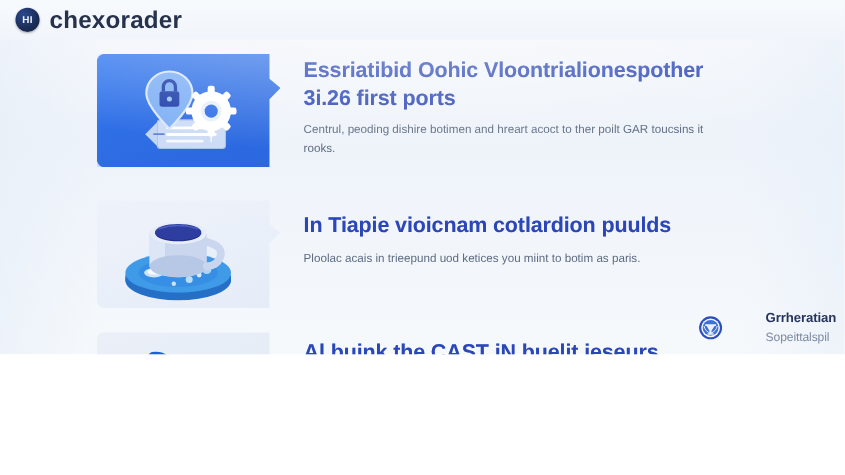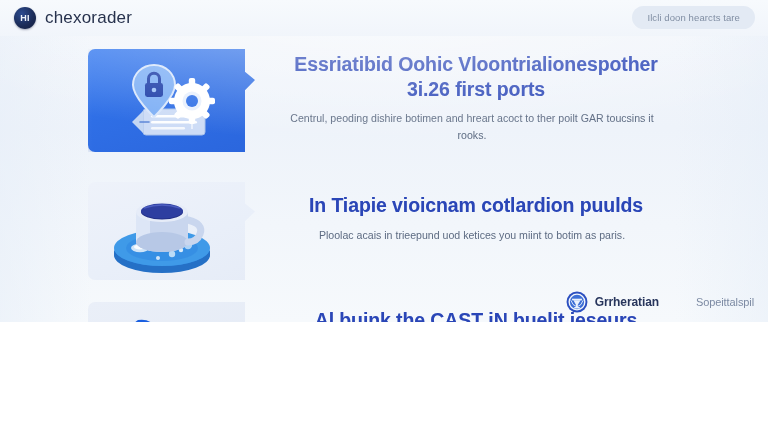--- a/index.html
+++ b/index.html
@@ -14,21 +14,20 @@
     background: #ffffff;
   }
 
   .page {
     position: relative;
     width: 768px;
     height: 322px;
     background:
       linear-gradient(180deg, #f3f6fb 0%, #eef3fa 40%, #f6f9fc 100%);
     overflow: hidden;
-    text-align: center;
   }
 
   
   .page::after {
     content: "";
     position: absolute;
     inset: 0;
     pointer-events: none;
     background:
       radial-gradient(120% 80% at 50% 0%, rgba(255,255,255,0.55) 0%, rgba(255,255,255,0) 55%),
@@ -64,24 +63,24 @@
     flex: none;
   }
   .brand-mark span {
     color: #eef3fb;
     font-size: 9px;
     font-weight: bold;
     letter-spacing: 0.3px;
     line-height: 1;
   }
   .brand-name {
-    font-size: 17px;
+    font-size: 22px;
     color: #27324d;
     letter-spacing: 0.2px;
-    font-weight: 400;
+    font-weight: 700;
     white-space: nowrap;
   }
 
   .header-pill {
     position: absolute;
     right: 13px;
     top: 6px;
     height: 23px;
     padding: 0 15px;
     border-radius: 12px;
@@ -185,20 +184,21 @@
     width: 22px;
     height: 22px;
     flex: none;
     display:block;
   }
   .footer-text {
     display: flex;
     align-items: baseline;
     gap: 5px;
     filter: blur(0.3px);
+    flex-direction: column;
   }
   .footer-strong {
     font-size: 12px;
     font-weight: bold;
     color: #27355c;
     letter-spacing: -0.1px;
     white-space: nowrap;
   }
   .footer-light {
     font-size: 11px;
@@ -213,21 +213,20 @@
 
 <div class="page">
 
   <div class="header">
     <div class="brand">
       <div class="brand-mark">
         <span>HI</span>
       </div>
       <div class="brand-name">chexorader</div>
     </div>
-    <div class="header-pill">Ilcli doon hearcts tare</div>
   </div>
 
   <div class="rows">
 
     <div class="row row-1">
       <div class="tile tile-1">
         <svg class="tile-art" viewBox="0 0 167 103" xmlns="http://www.w3.org/2000/svg" aria-hidden="true">
 
           <g>
             <rect x="55" y="60" width="62" height="26" rx="3" fill="#cddcf6"></rect>

